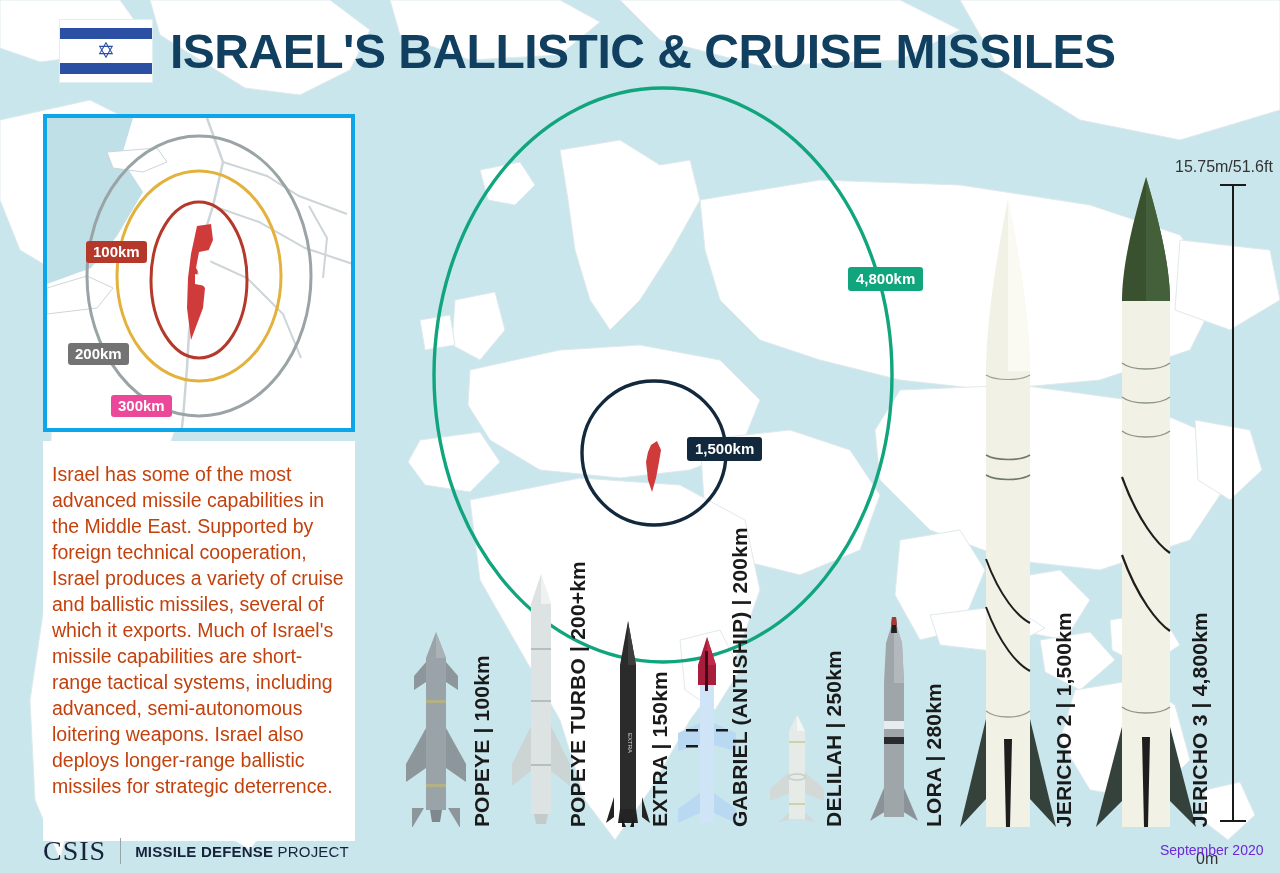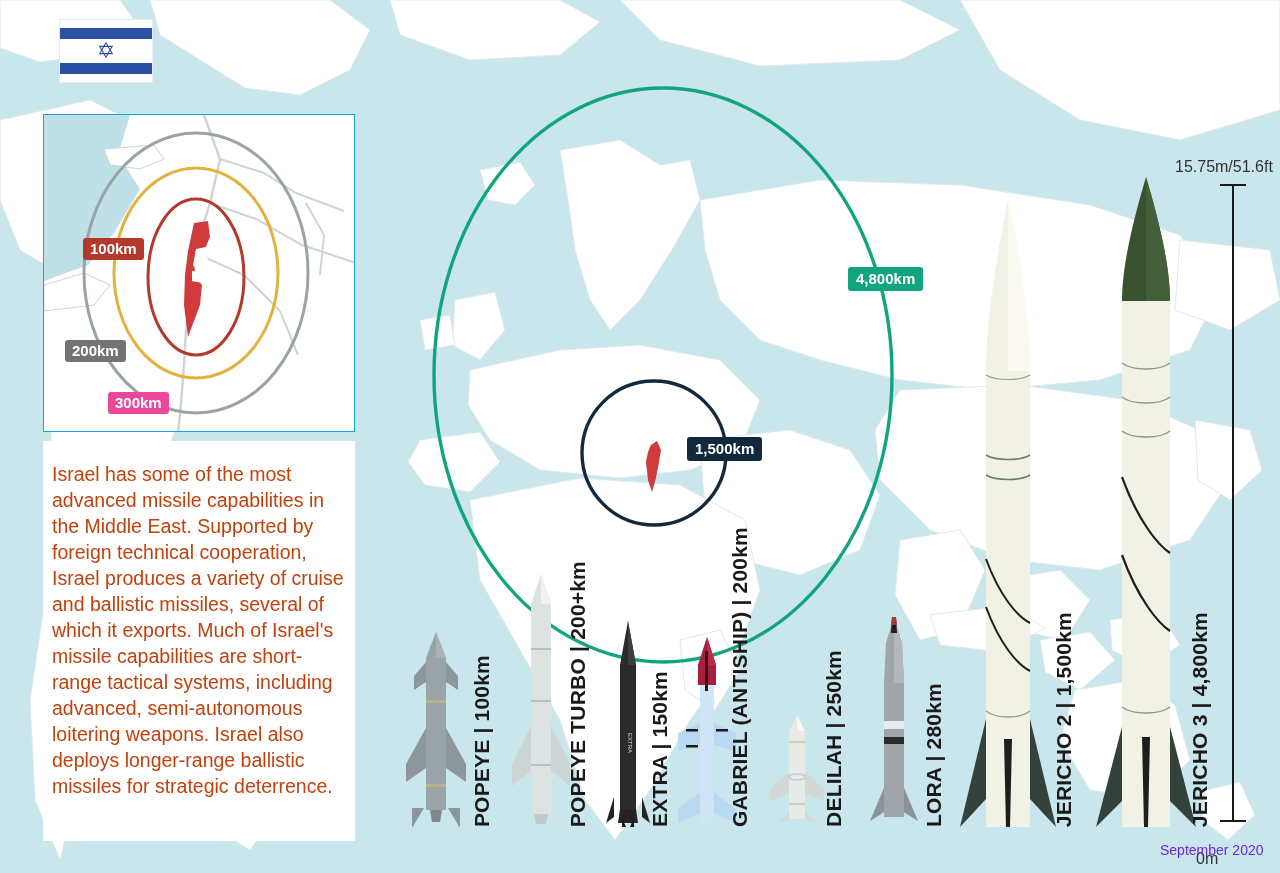--- a/index.html
+++ b/index.html
@@ -25,21 +25,21 @@
   .flag .star{position:absolute;left:50%;top:50%;transform:translate(-50%,-50%);
     color:#2b4fa3;font-size:22px;line-height:22px;}
   .page-title{
     font-size:48px;font-weight:700;letter-spacing:-0.5px;color:#103f60;
     font-family:"Liberation Sans", sans-serif;white-space:nowrap;
   }
 
   
   .inset{
     position:absolute;left:43px;top:114px;width:312px;height:318px;
-    background:#ffffff;border:1px solid #0ea5e9;box-sizing:border-box;z-index:30;overflow:hidden;
+    background:#ffffff;border:4px solid #0ea5e9;box-sizing:border-box;z-index:30;overflow:hidden;
   }
   .inset svg{position:absolute;left:0;top:0;}
   .ring-label{
     position:absolute;font-size:15px;font-weight:700;color:#fff;
     padding:2px 7px 3px 7px;border-radius:3px;white-space:nowrap;line-height:1.15;
   }
   .lbl-100{background:#b5392b;left:39px;top:123px;}
   .lbl-200{background:#737373;left:21px;top:225px;}
   .lbl-300{background:#ec4899;left:64px;top:277px;}
 
@@ -151,20 +151,21 @@
 
   <div class="badge badge-4800">4,800km</div>
   <div class="badge badge-1500">1,500km</div>
 
   <div class="title-wrap">
     <div class="flag">
       <div class="stripe top"></div>
       <div class="stripe bot"></div>
       <div class="star">✡</div>
     </div>
+    <div class="page-title">ISRAEL'S BALLISTIC &amp; CRUISE MISSILES</div>
   </div>
 
   <div class="inset">
     <svg width="312" height="318" viewBox="0 0 312 318">
       <rect x="0" y="0" width="312" height="318" fill="#ffffff"></rect>
 
       <path d="M0,0 L86,0 L74,40 L96,74 L70,118 L44,150 L0,166 Z" fill="#bfe0e6"></path>
       <path d="M0,170 L40,158 L66,170 L50,190 L0,196 Z" fill="#ffffff" stroke="#cdd5d8"></path>
 
       <path d="M60,34 L110,30 L120,44 L96,54 L66,50 Z" fill="#ffffff" stroke="#cdd5d8"></path>
@@ -186,20 +187,27 @@
     </svg>
     <div class="ring-label lbl-100">100km</div>
     <div class="ring-label lbl-200">200km</div>
     <div class="ring-label lbl-300">300km</div>
   </div>
 
   <div class="panel">
     <div class="panel-body">Israel has some of the most advanced missile capabilities in the Middle East. Supported by foreign technical cooperation, Israel produces a variety of cruise and ballistic missiles, several of which it exports. Much of Israel's missile capabilities are short-range tactical systems, including advanced, semi-autonomous loitering weapons. Israel also deploys longer-range ballistic missiles for strategic deterrence.</div>
   </div>
 
+  <div class="logo">
+    <div class="logo-csis">CSIS</div>
+    <div class="logo-div"></div>
+    <div class="logo-mdp">
+      <b>MISSILE DEFENSE</b><span> PROJECT</span>
+    </div>
+  </div>
 
   <div class="missiles">
 
     <div class="m" style="left:404px;">
       <svg width="64" height="195" viewBox="0 0 64 195">
         <path d="M20,176 L8,196 L8,176 Z M44,176 L56,196 L56,176 Z" fill="#8d969b"></path>
         <path d="M22,96 L2,132 L2,150 L22,136 Z" fill="#8d969b"></path>
         <path d="M42,96 L62,132 L62,150 L42,136 Z" fill="#8d969b"></path>
         <path d="M22,30 L10,44 L10,58 L22,50 Z" fill="#8d969b"></path>
         <path d="M42,30 L54,44 L54,58 L42,50 Z" fill="#8d969b"></path>

